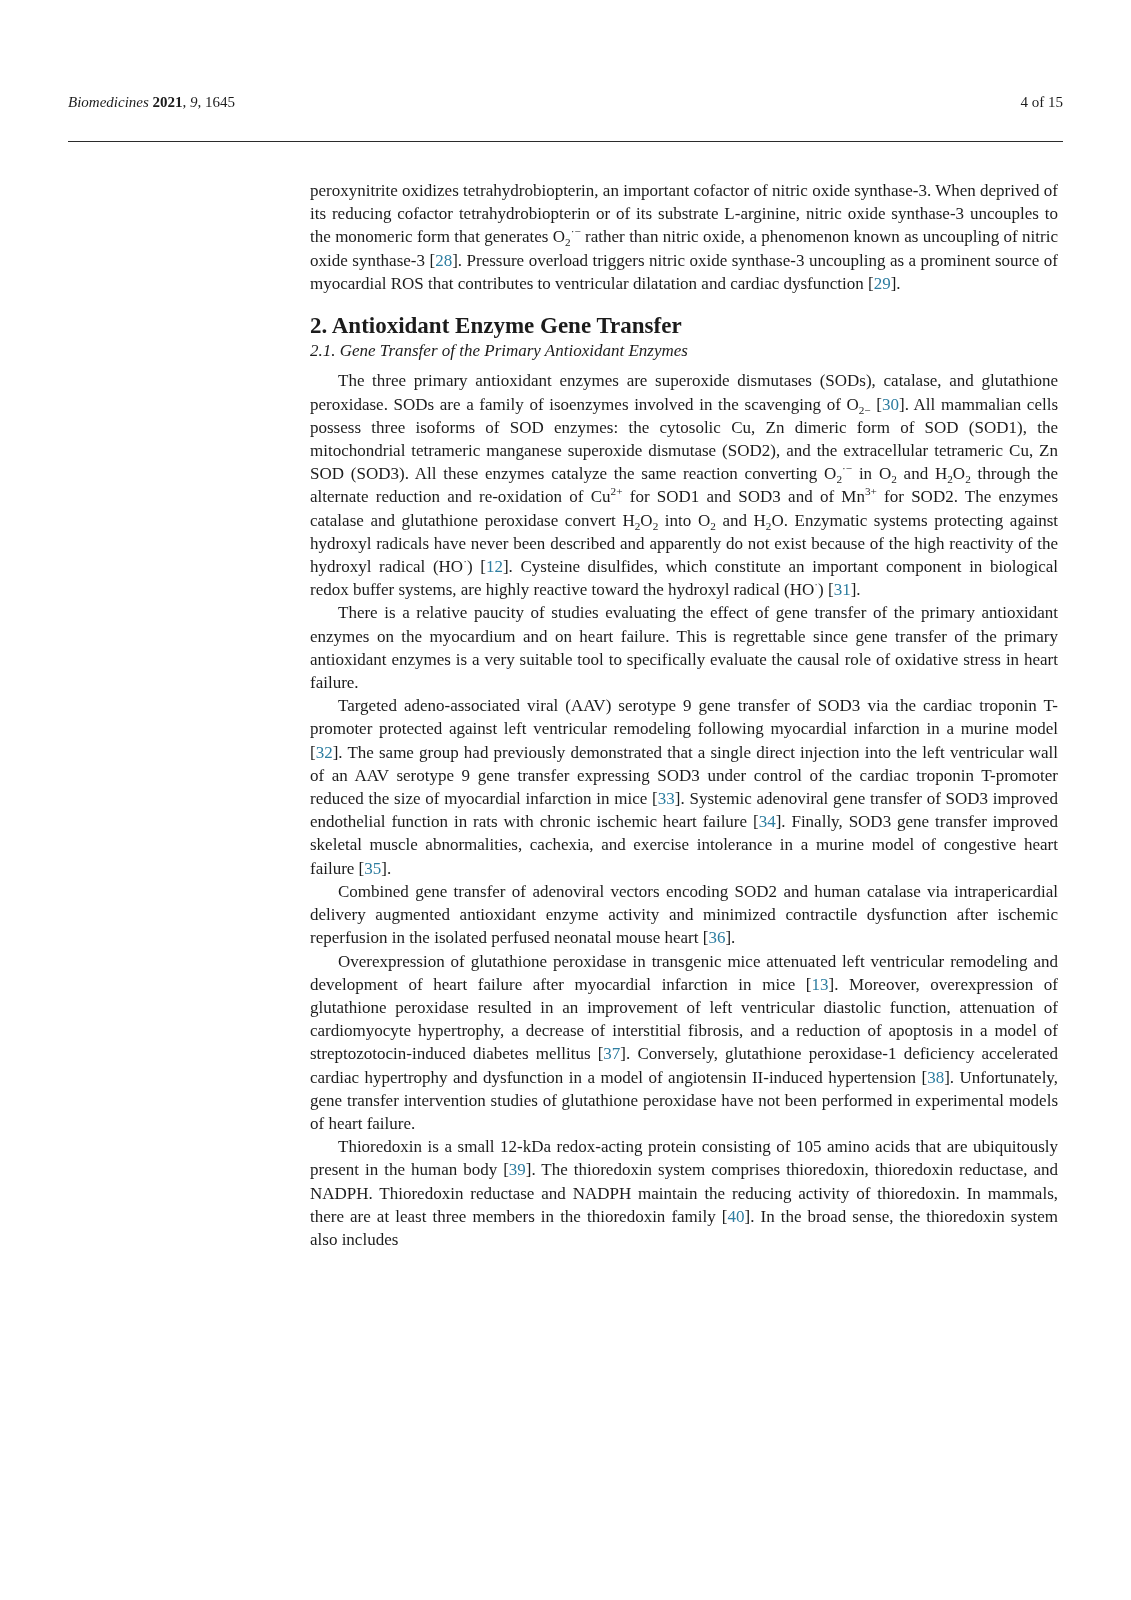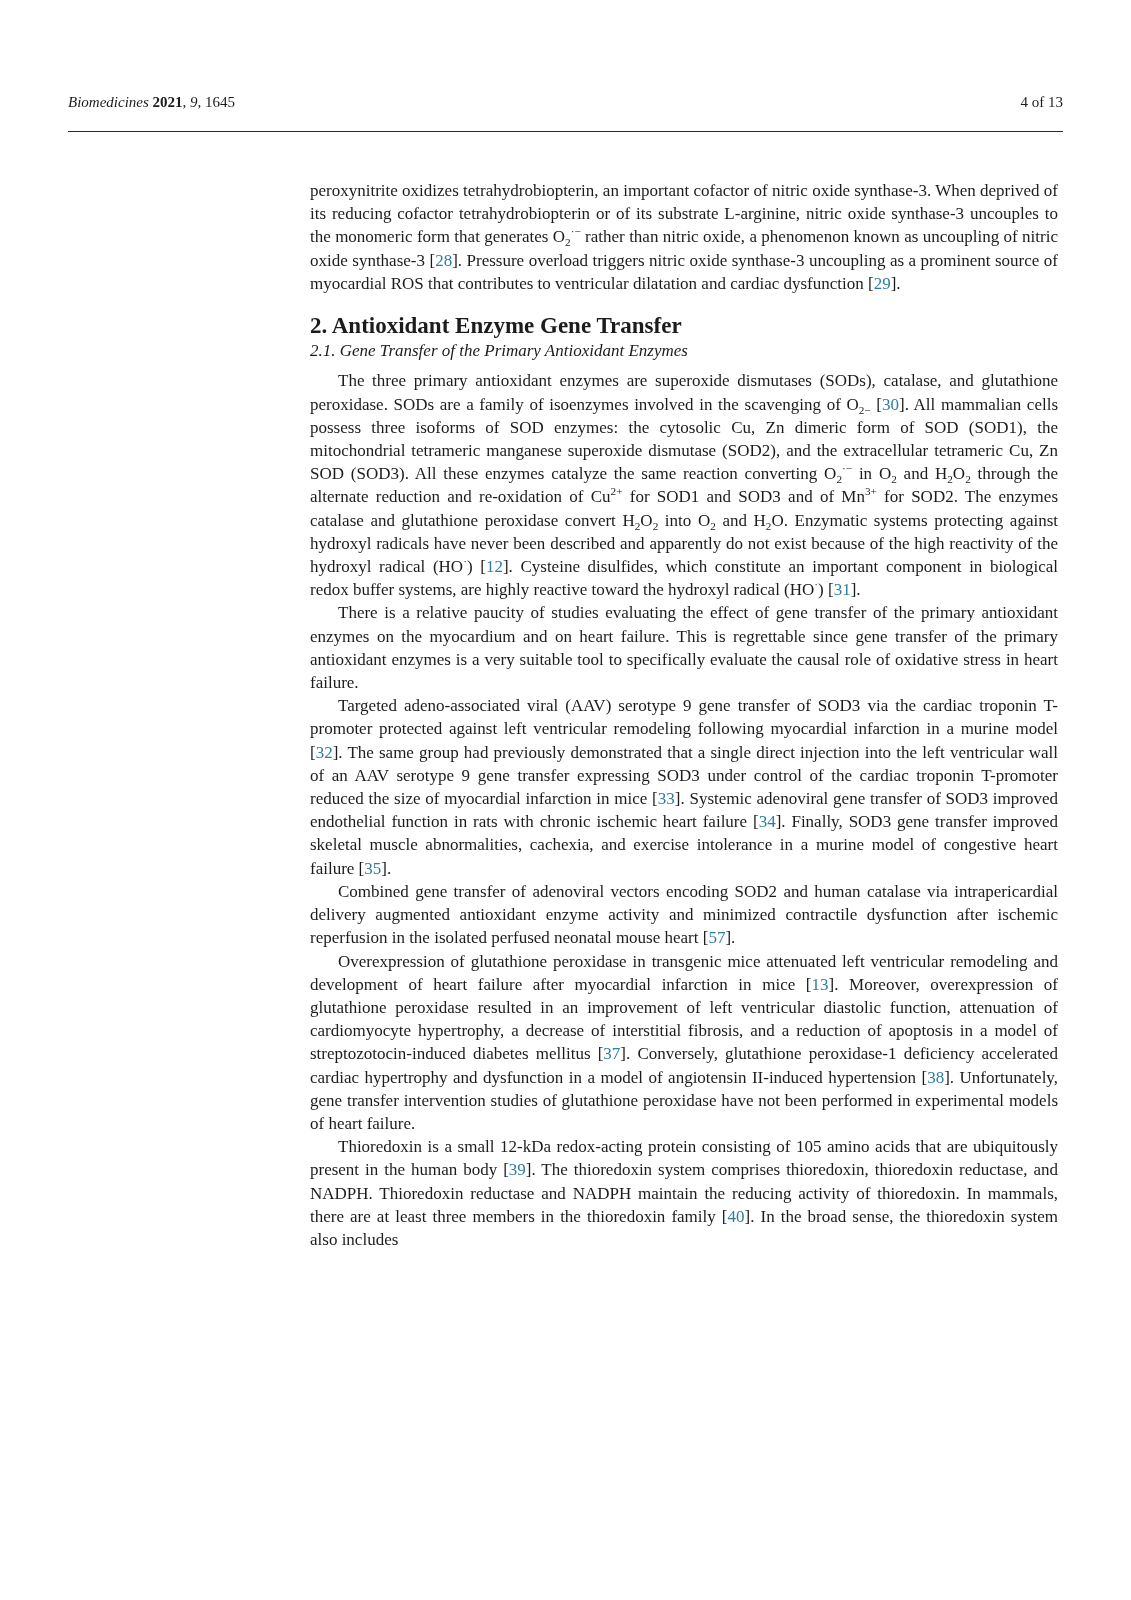--- a/index.html
+++ b/index.html
@@ -15,21 +15,21 @@
     background: #ffffff;
     overflow: hidden;
   }
   .header {
     position: absolute;
     left: 68px; right: 68px; top: 94px;
     display: flex;
     justify-content: space-between;
     align-items: baseline;
     font-size: 15px;
-    padding-bottom: 20px;
+    padding-bottom: 30px;
     border-bottom: 1px solid #2b2b2b;
   }
   .header em { font-style: italic; }
   .header strong { font-weight: bold; }
   .article {
     position: absolute;
     left: 310px; right: 73px; top: 179px;
     font-size: 17px;
     line-height: 23.2px;
     text-align: justify;
@@ -49,26 +49,26 @@
   .article h3.spaced { margin-top: 27px; }
   sub, sup { font-size: 66%; line-height: 0; }
   .cite { color: var(--cite-color, #2d7da0); }
 </style>
 </head>
 <body>
 
 <div class="page">
   <div class="header">
     <div class="header-left" id="header-left"><em>Biomedicines</em><span> </span><strong>2021</strong><span>, </span><em>9</em><span>, 1645</span></div>
-    <div class="header-right">4 of 13</div>
+    <div class="header-right">4 of 15</div>
   </div>
   <main class="article" id="article">
       <p><span>peroxynitrite oxidizes tetrahydrobiopterin, an important cofactor of nitric oxide synthase-3. When deprived of its reducing cofactor tetrahydrobiopterin or of its substrate L-arginine, nitric oxide synthase-3 uncouples to the monomeric form that generates O</span><sub>2</sub><sup>·−</sup><span> rather than nitric oxide, a phenomenon known as uncoupling of nitric oxide synthase-3 [</span><span class="cite">28</span><span>]. Pressure overload triggers nitric oxide synthase-3 uncoupling as a prominent source of myocardial ROS that contributes to ventricular dilatation and cardiac dysfunction [</span><span class="cite">29</span><span>].</span></p>
       <h2>2. Antioxidant Enzyme Gene Transfer</h2>
       <h3>2.1. Gene Transfer of the Primary Antioxidant Enzymes</h3>
       <p class="indent"><span>The three primary antioxidant enzymes are superoxide dismutases (SODs), catalase, and glutathione peroxidase. SODs are a family of isoenzymes involved in the scavenging of O</span><sub>2−</sub><span> [</span><span class="cite">30</span><span>]. All mammalian cells possess three isoforms of SOD enzymes: the cytosolic Cu, Zn dimeric form of SOD (SOD1), the mitochondrial tetrameric manganese superoxide dismutase (SOD2), and the extracellular tetrameric Cu, Zn SOD (SOD3). All these enzymes catalyze the same reaction converting O</span><sub>2</sub><sup>·−</sup><span> in O</span><sub>2</sub><span> and H</span><sub>2</sub><span>O</span><sub>2</sub><span> through the alternate reduction and re-oxidation of Cu</span><sup>2+</sup><span> for SOD1 and SOD3 and of Mn</span><sup>3+</sup><span> for SOD2. The enzymes catalase and glutathione peroxidase convert H</span><sub>2</sub><span>O</span><sub>2</sub><span> into O</span><sub>2</sub><span> and H</span><sub>2</sub><span>O. Enzymatic systems protecting against hydroxyl radicals have never been described and apparently do not exist because of the high reactivity of the hydroxyl radical (HO</span><sup>·</sup><span>) [</span><span class="cite">12</span><span>]. Cysteine disulfides, which constitute an important component in biological redox buffer systems, are highly reactive toward the hydroxyl radical (HO</span><sup>·</sup><span>) [</span><span class="cite">31</span><span>].</span></p>
       <p class="indent"><span>There is a relative paucity of studies evaluating the effect of gene transfer of the primary antioxidant enzymes on the myocardium and on heart failure. This is regrettable since gene transfer of the primary antioxidant enzymes is a very suitable tool to specifically evaluate the causal role of oxidative stress in heart failure.</span></p>
       <p class="indent"><span>Targeted adeno-associated viral (AAV) serotype 9 gene transfer of SOD3 via the cardiac troponin T-promoter protected against left ventricular remodeling following myocardial infarction in a murine model [</span><span class="cite">32</span><span>]. The same group had previously demonstrated that a single direct injection into the left ventricular wall of an AAV serotype 9 gene transfer expressing SOD3 under control of the cardiac troponin T-promoter reduced the size of myocardial infarction in mice [</span><span class="cite">33</span><span>]. Systemic adenoviral gene transfer of SOD3 improved endothelial function in rats with chronic ischemic heart failure [</span><span class="cite">34</span><span>]. Finally, SOD3 gene transfer improved skeletal muscle abnormalities, cachexia, and exercise intolerance in a murine model of congestive heart failure [</span><span class="cite">35</span><span>].</span></p>
-      <p class="indent"><span>Combined gene transfer of adenoviral vectors encoding SOD2 and human catalase via intrapericardial delivery augmented antioxidant enzyme activity and minimized contractile dysfunction after ischemic reperfusion in the isolated perfused neonatal mouse heart [</span><span class="cite">57</span><span>].</span></p>
+      <p class="indent"><span>Combined gene transfer of adenoviral vectors encoding SOD2 and human catalase via intrapericardial delivery augmented antioxidant enzyme activity and minimized contractile dysfunction after ischemic reperfusion in the isolated perfused neonatal mouse heart [</span><span class="cite">36</span><span>].</span></p>
       <p class="indent"><span>Overexpression of glutathione peroxidase in transgenic mice attenuated left ventricular remodeling and development of heart failure after myocardial infarction in mice [</span><span class="cite">13</span><span>]. Moreover, overexpression of glutathione peroxidase resulted in an improvement of left ventricular diastolic function, attenuation of cardiomyocyte hypertrophy, a decrease of interstitial fibrosis, and a reduction of apoptosis in a model of streptozotocin-induced diabetes mellitus [</span><span class="cite">37</span><span>]. Conversely, glutathione peroxidase-1 deficiency accelerated cardiac hypertrophy and dysfunction in a model of angiotensin II-induced hypertension [</span><span class="cite">38</span><span>]. Unfortunately, gene transfer intervention studies of glutathione peroxidase have not been performed in experimental models of heart failure.</span></p>
       <p class="indent"><span>Thioredoxin is a small 12-kDa redox-acting protein consisting of 105 amino acids that are ubiquitously present in the human body [</span><span class="cite">39</span><span>]. The thioredoxin system comprises thioredoxin, thioredoxin reductase, and NADPH. Thioredoxin reductase and NADPH maintain the reducing activity of thioredoxin. In mammals, there are at least three members in the thioredoxin family [</span><span class="cite">40</span><span>]. In the broad sense, the thioredoxin system also includes</span></p>
     </main>
 </div>
 
 </body></html>

